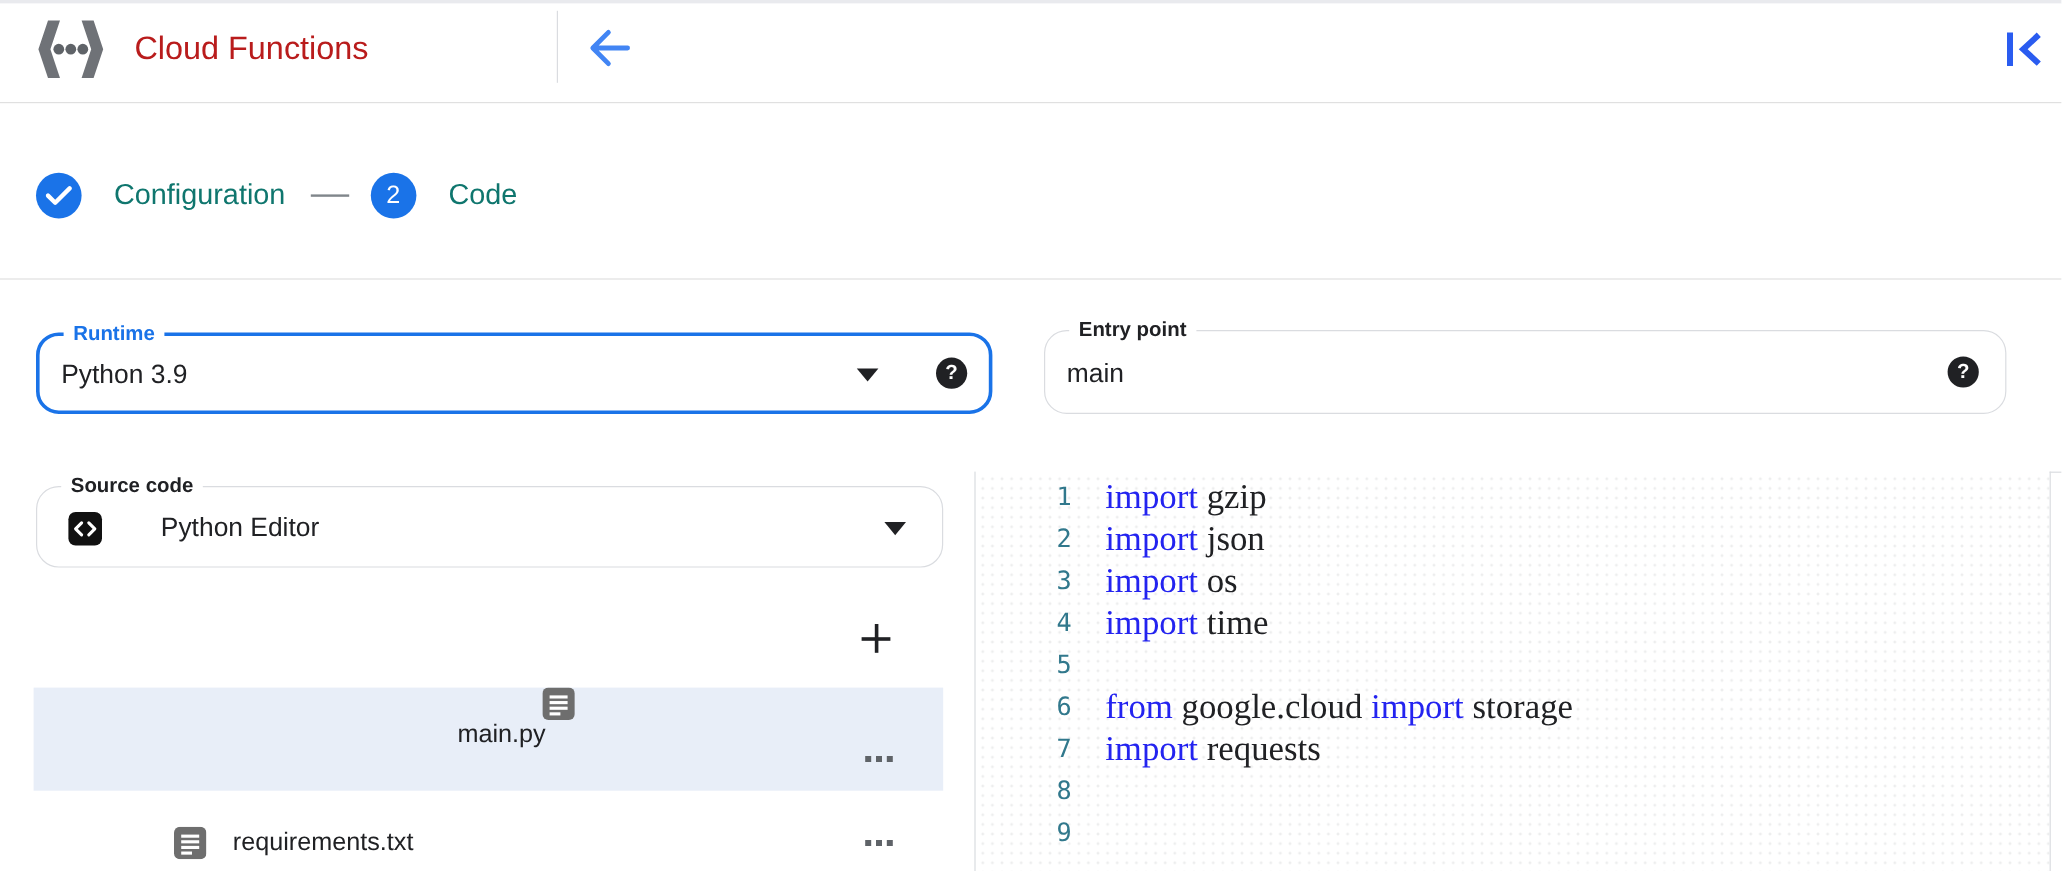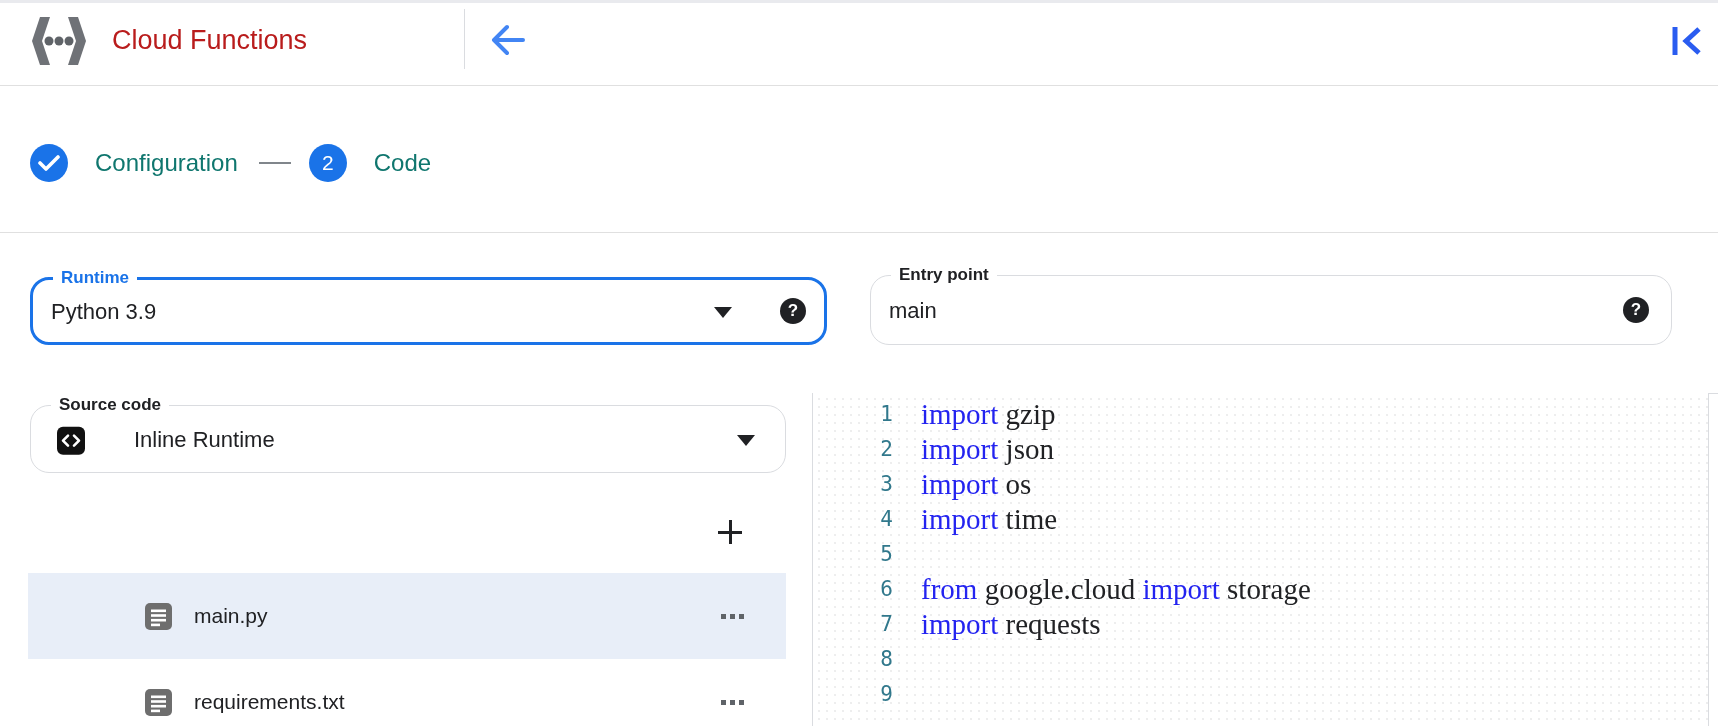--- a/index.html
+++ b/index.html
@@ -69,21 +69,21 @@
     width:28px;height:28px;border-radius:6px;background:#111;display:flex;
     align-items:center;justify-content:center;}
 
   
   .add-btn{position:absolute;left:716px;top:518px;width:28px;height:28px;cursor:pointer;}
   .add-btn::before{content:"";position:absolute;left:2px;top:12.5px;width:24px;height:3px;background:#202124;}
   .add-btn::after{content:"";position:absolute;left:12.5px;top:2px;width:3px;height:24px;background:#202124;}
 
   .file-row{position:absolute;left:28px;width:758px;height:86px;display:flex;
     align-items:center;cursor:pointer;background:#fff;}
-  .file-row.selected{background:var(--selrow);}
+  .file-row.selected{background:var(--selrow);flex-direction:column;}
   .file-row .doc-icon{margin-left:117px;flex:0 0 auto;width:27px;height:27px;}
   .file-row .fname{margin-left:22px;font-size:21px;color:#202124;}
   .more-btn{margin-left:auto;margin-right:40px;display:flex;gap:4px;cursor:pointer;padding:6px 2px;}
   .more-btn i{width:5px;height:5px;background:#5f6368;display:block;}
 
   
   .editor{position:absolute;left:812px;top:393px;width:896px;height:333px;
     border-left:1px solid var(--border);
     background-image:radial-gradient(rgba(60,64,67,0.09) 1.2px, transparent 1.3px);
     background-size:8px 8px;background-position:2px 2px;overflow:hidden;}
@@ -151,21 +151,21 @@
     <span class="help">?</span>
   </div>
 
   <div class="field plain" id="source-field">
     <span class="label">Source code</span>
     <span class="code-chip">
       <svg width="20" height="14" viewBox="0 0 20 14">
         <path d="M7 2 L2 7 L7 12 M13 2 L18 7 L13 12" fill="none" stroke="#fff" stroke-width="2.6" stroke-linecap="round" stroke-linejoin="round"></path>
       </svg>
     </span>
-    <span class="value">Inline Runtime</span>
+    <span class="value">Python Editor</span>
     <span class="caret"></span>
   </div>
 
   <div class="add-btn"></div>
 
   <div id="file-list">
       <div class="file-row selected" style="top: 573px;">
         <svg class="doc-icon" viewBox="0 0 27 27">
           <rect x="0" y="0" width="27" height="27" rx="5" fill="#6e6e6e"></rect>
           <rect x="6" y="6.5" width="15" height="2.6" fill="#fff"></rect>

